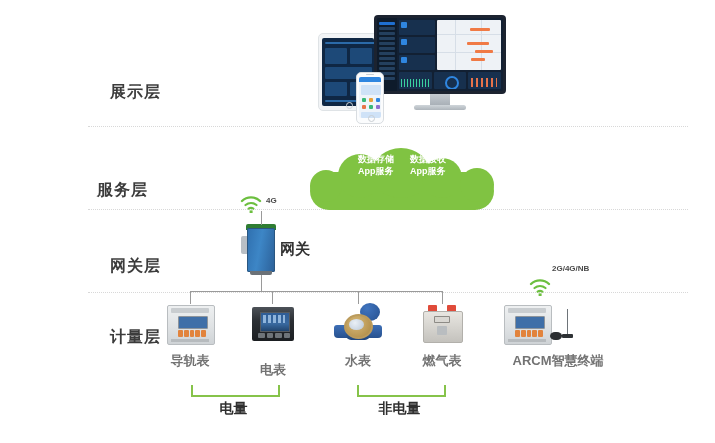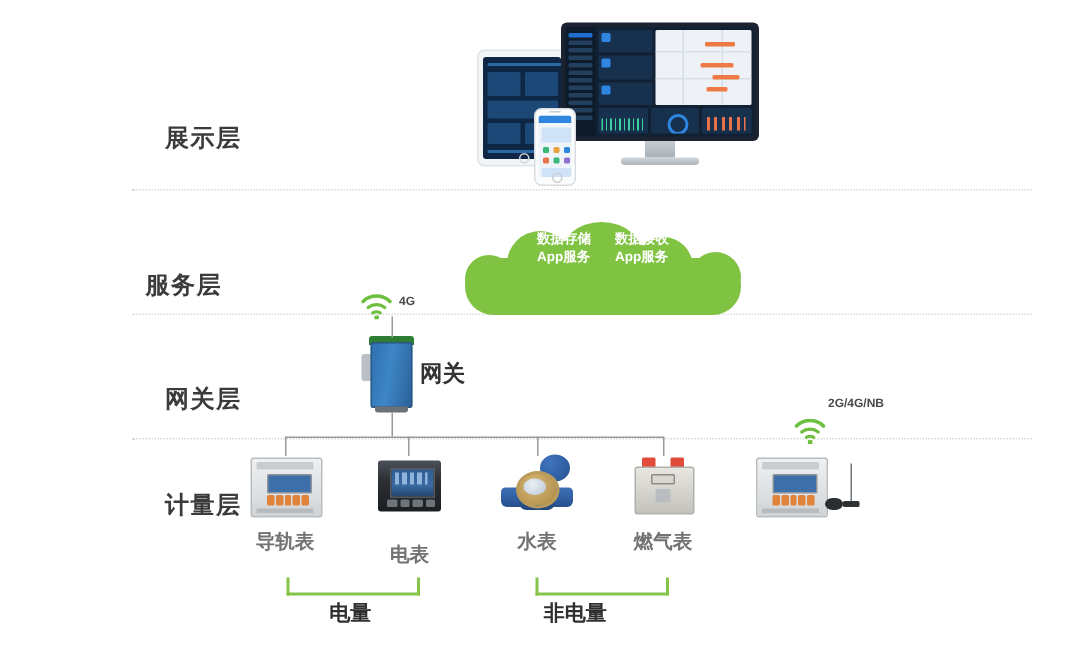--- a/index.html
+++ b/index.html
@@ -458,20 +458,21 @@
         </div>
       <div class="din-bot"></div>
     </div>
     <div class="ant">
       <div class="ant-rod"></div>
       <div class="ant-base"></div>
       <div class="ant-wire"></div>
       <div class="ant-plug"></div>
     </div>
   </div>
+  <div class="dev-label" style="left:498px;top:352px;width:120px">ARCM智慧终端</div>
 
   <div class="bracket" style="left:191px;top:385px;width:85px;height:10px"></div>
   <div class="bracket-label" style="left:191px;top:400px;width:85px">电量</div>
 
   <div class="bracket" style="left:357px;top:385px;width:85px;height:10px"></div>
-  <div class="bracket-label" style="left:341px;top:400px;width:85px">非电量</div>
+  <div class="bracket-label" style="left:357px;top:400px;width:85px">非电量</div>
 
 </div>
 
 </body></html>

